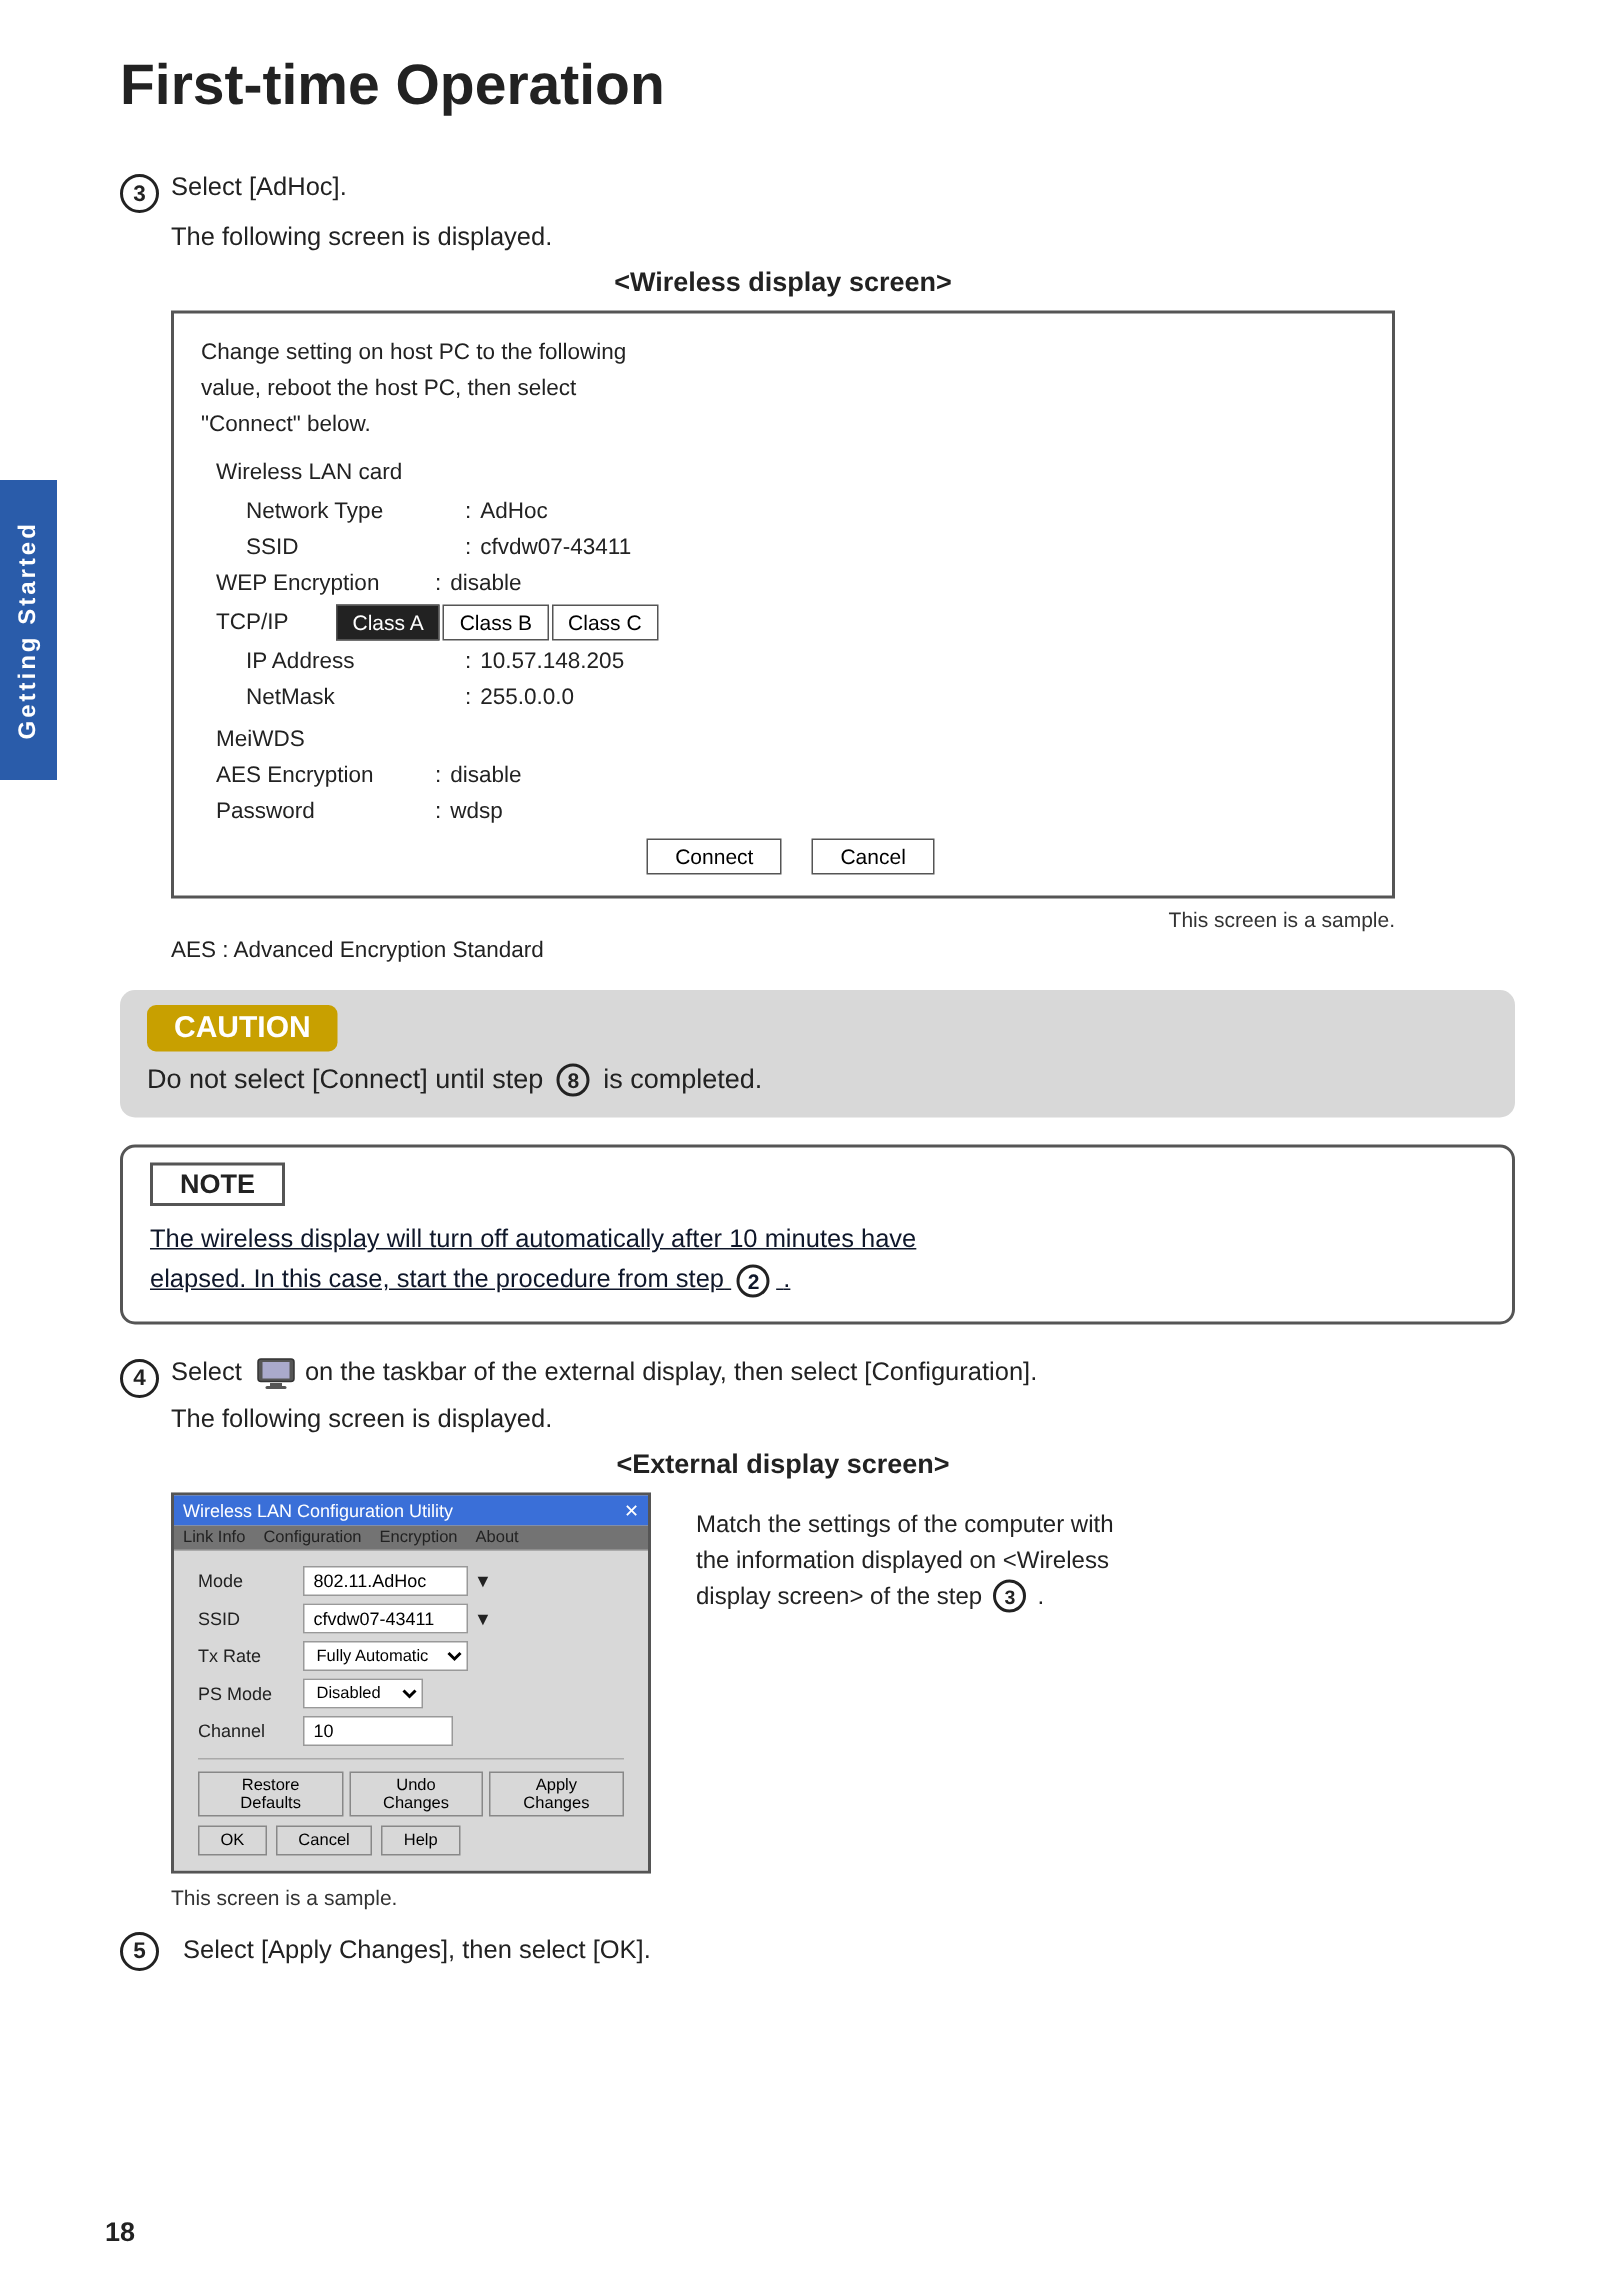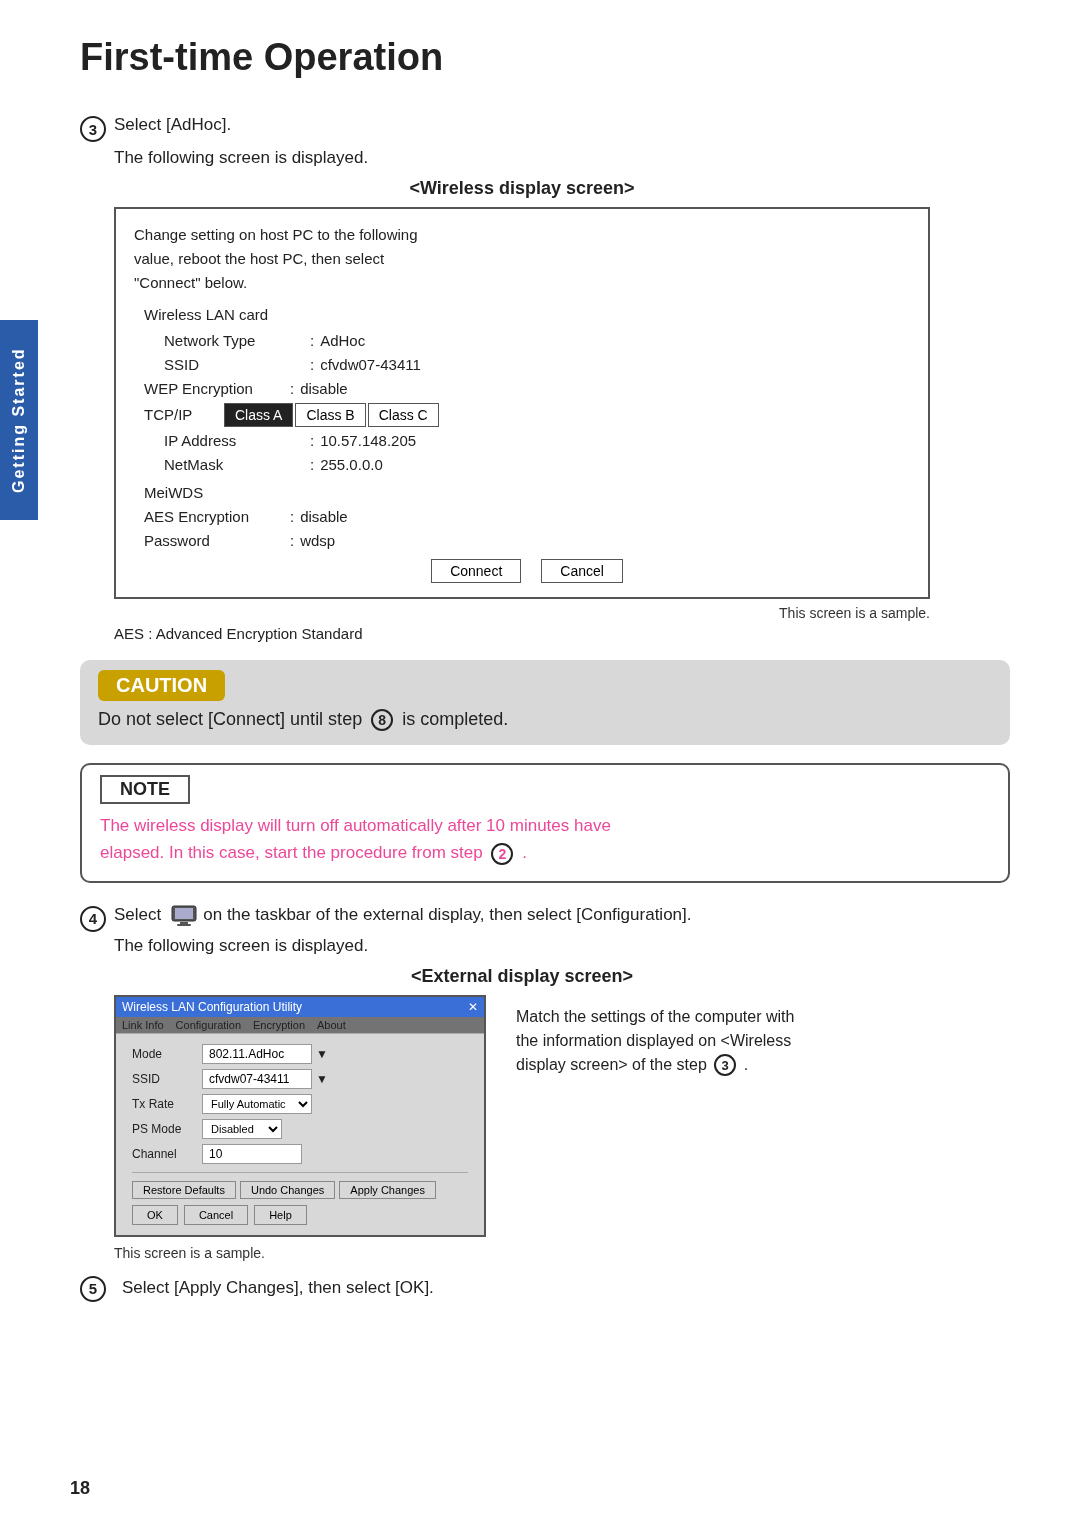--- a/index.html
+++ b/index.html
@@ -190,41 +190,42 @@
       border: 2px solid #555;
       color: #222;
       font-size: 18px;
       font-weight: bold;
       padding: 2px 18px;
       border-radius: 0;
       margin-bottom: 8px;
     }
     .note-text {
       font-size: 17px;
-      color: #ec4899;
+      color: #0f172a;
       line-height: 1.6;
+      text-decoration: underline;
     }
     
     .step4-line {
       display: flex;
       align-items: flex-start;
       font-size: 17px;
       margin-bottom: 4px;
     }
     
     .ext-screen-wrap {
       margin-left: 34px;
       margin-right: 80px;
       margin-bottom: 8px;
     }
     .ext-screen-box {
       border: 2px solid #555;
       background: #e8e8e8;
       padding: 0;
-      width: 372px;
+      width: 320px;
       float: left;
       margin-right: 30px;
       font-size: 12px;
     }
     .ext-screen-titlebar {
       background: #3a6fd8;
       color: #fff;
       padding: 3px 6px;
       font-size: 12px;
       display: flex;

